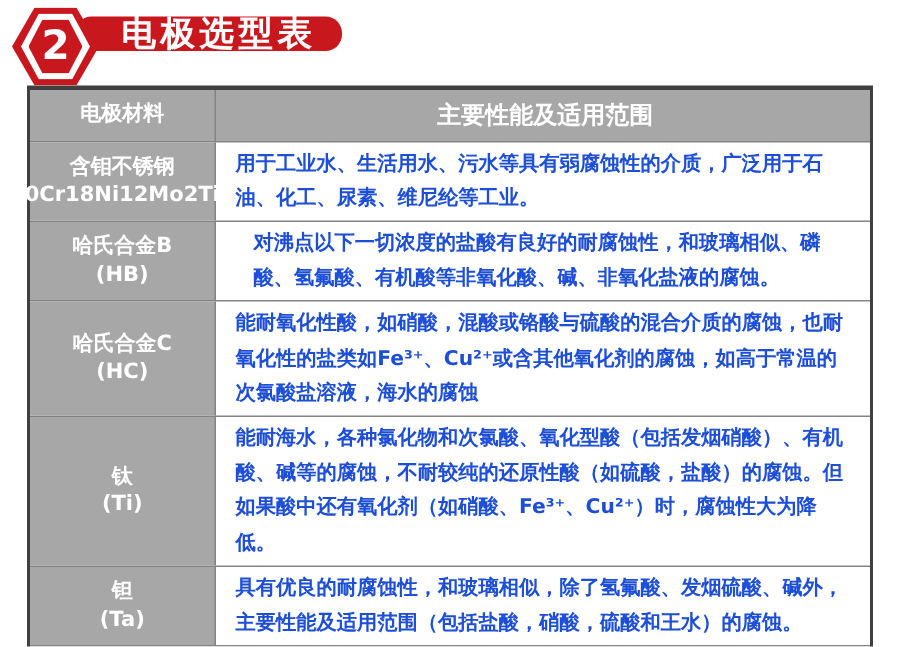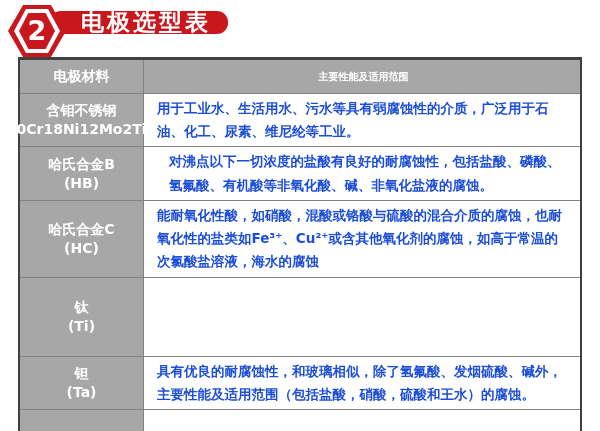--- a/index.html
+++ b/index.html
@@ -40,21 +40,21 @@
     display:flex; flex-direction:column; align-items:center; justify-content:center;
     border-right:1px solid #838383;
     font-weight:bold; font-size:14px; line-height:1.35; text-align:center;
     box-sizing:border-box; padding:2px 12px;
   }
   .cell-r {
     flex:1; display:flex; align-items:center;
     color:#1d4ed8; font-weight:bold; font-size:13.5px; line-height:1.72;
     padding:3px 10px 3px 13px; box-sizing:border-box; text-align:left;
   }
-  .row-hdr .cell-r { background:#a7a7a7; color:#ffffff; justify-content:center; text-align:center; font-size:10px; }
+  .row-hdr .cell-r { background:#a7a7a7; color:#ffffff; justify-content:center; text-align:center; font-size:16px; }
 
   .mat-line2:empty { display:none; }
 
   .h-hdr { min-height:33px; }
   .h-1 { min-height:49px; }
   .h-2 { min-height:47px;gap:12px; }
   .h-3 { min-height:66px; }
   .h-4 { min-height:78px; }
   .h-5 { min-height:48px; }
   .h-6 { min-height:25px; }
@@ -91,38 +91,41 @@
       <span>用于工业水、生活用水、污水等具有弱腐蚀性的介质，广泛用于石油、化工、尿素、维尼纶等工业。</span>
     </div>
   </div>
 
   <div class="row h-2">
     <div class="cell-l">
       <span>哈氏合金B</span>
       <span class="mat-line2">(HB)</span>
     </div>
     <div class="cell-r">
-      <span>对沸点以下一切浓度的盐酸有良好的耐腐蚀性，包括盐酸、磷酸、氢氟酸、有机酸等非氧化酸、碱、非氧化盐液的腐蚀。</span>
+      <span>对沸点以下一切浓度的盐酸有良好的耐腐蚀性，和玻璃相似、磷酸、氢氟酸、有机酸等非氧化酸、碱、非氧化盐液的腐蚀。</span>
     </div>
   </div>
 
   <div class="row h-3">
     <div class="cell-l">
       <span>哈氏合金C</span>
       <span class="mat-line2">(HC)</span>
     </div>
     <div class="cell-r">
       <span>能耐氧化性酸，如硝酸，混酸或铬酸与硫酸的混合介质的腐蚀，也耐氧化性的盐类如Fe³⁺、Cu²⁺或含其他氧化剂的腐蚀，如高于常温的次氯酸盐溶液，海水的腐蚀</span>
     </div>
   </div>
 
   <div class="row h-4">
     <div class="cell-l">
       <span>钛</span>
       <span class="mat-line2">(Ti)</span>
+    </div>
+    <div class="cell-r">
+      <span>能耐海水，各种氯化物和次氯酸、氧化型酸（包括发烟硝酸）、有机酸、碱等的腐蚀，不耐较纯的还原性酸（如硫酸，盐酸）的腐蚀。但如果酸中还有氧化剂（如硝酸、Fe³⁺、Cu²⁺）时，腐蚀性大为降低。</span>
     </div>
   </div>
 
   <div class="row h-5">
     <div class="cell-l">
       <span>钽</span>
       <span class="mat-line2">(Ta)</span>
     </div>
     <div class="cell-r">
       <span>具有优良的耐腐蚀性，和玻璃相似，除了氢氟酸、发烟硫酸、碱外，主要性能及适用范围（包括盐酸，硝酸，硫酸和王水）的腐蚀。</span>

